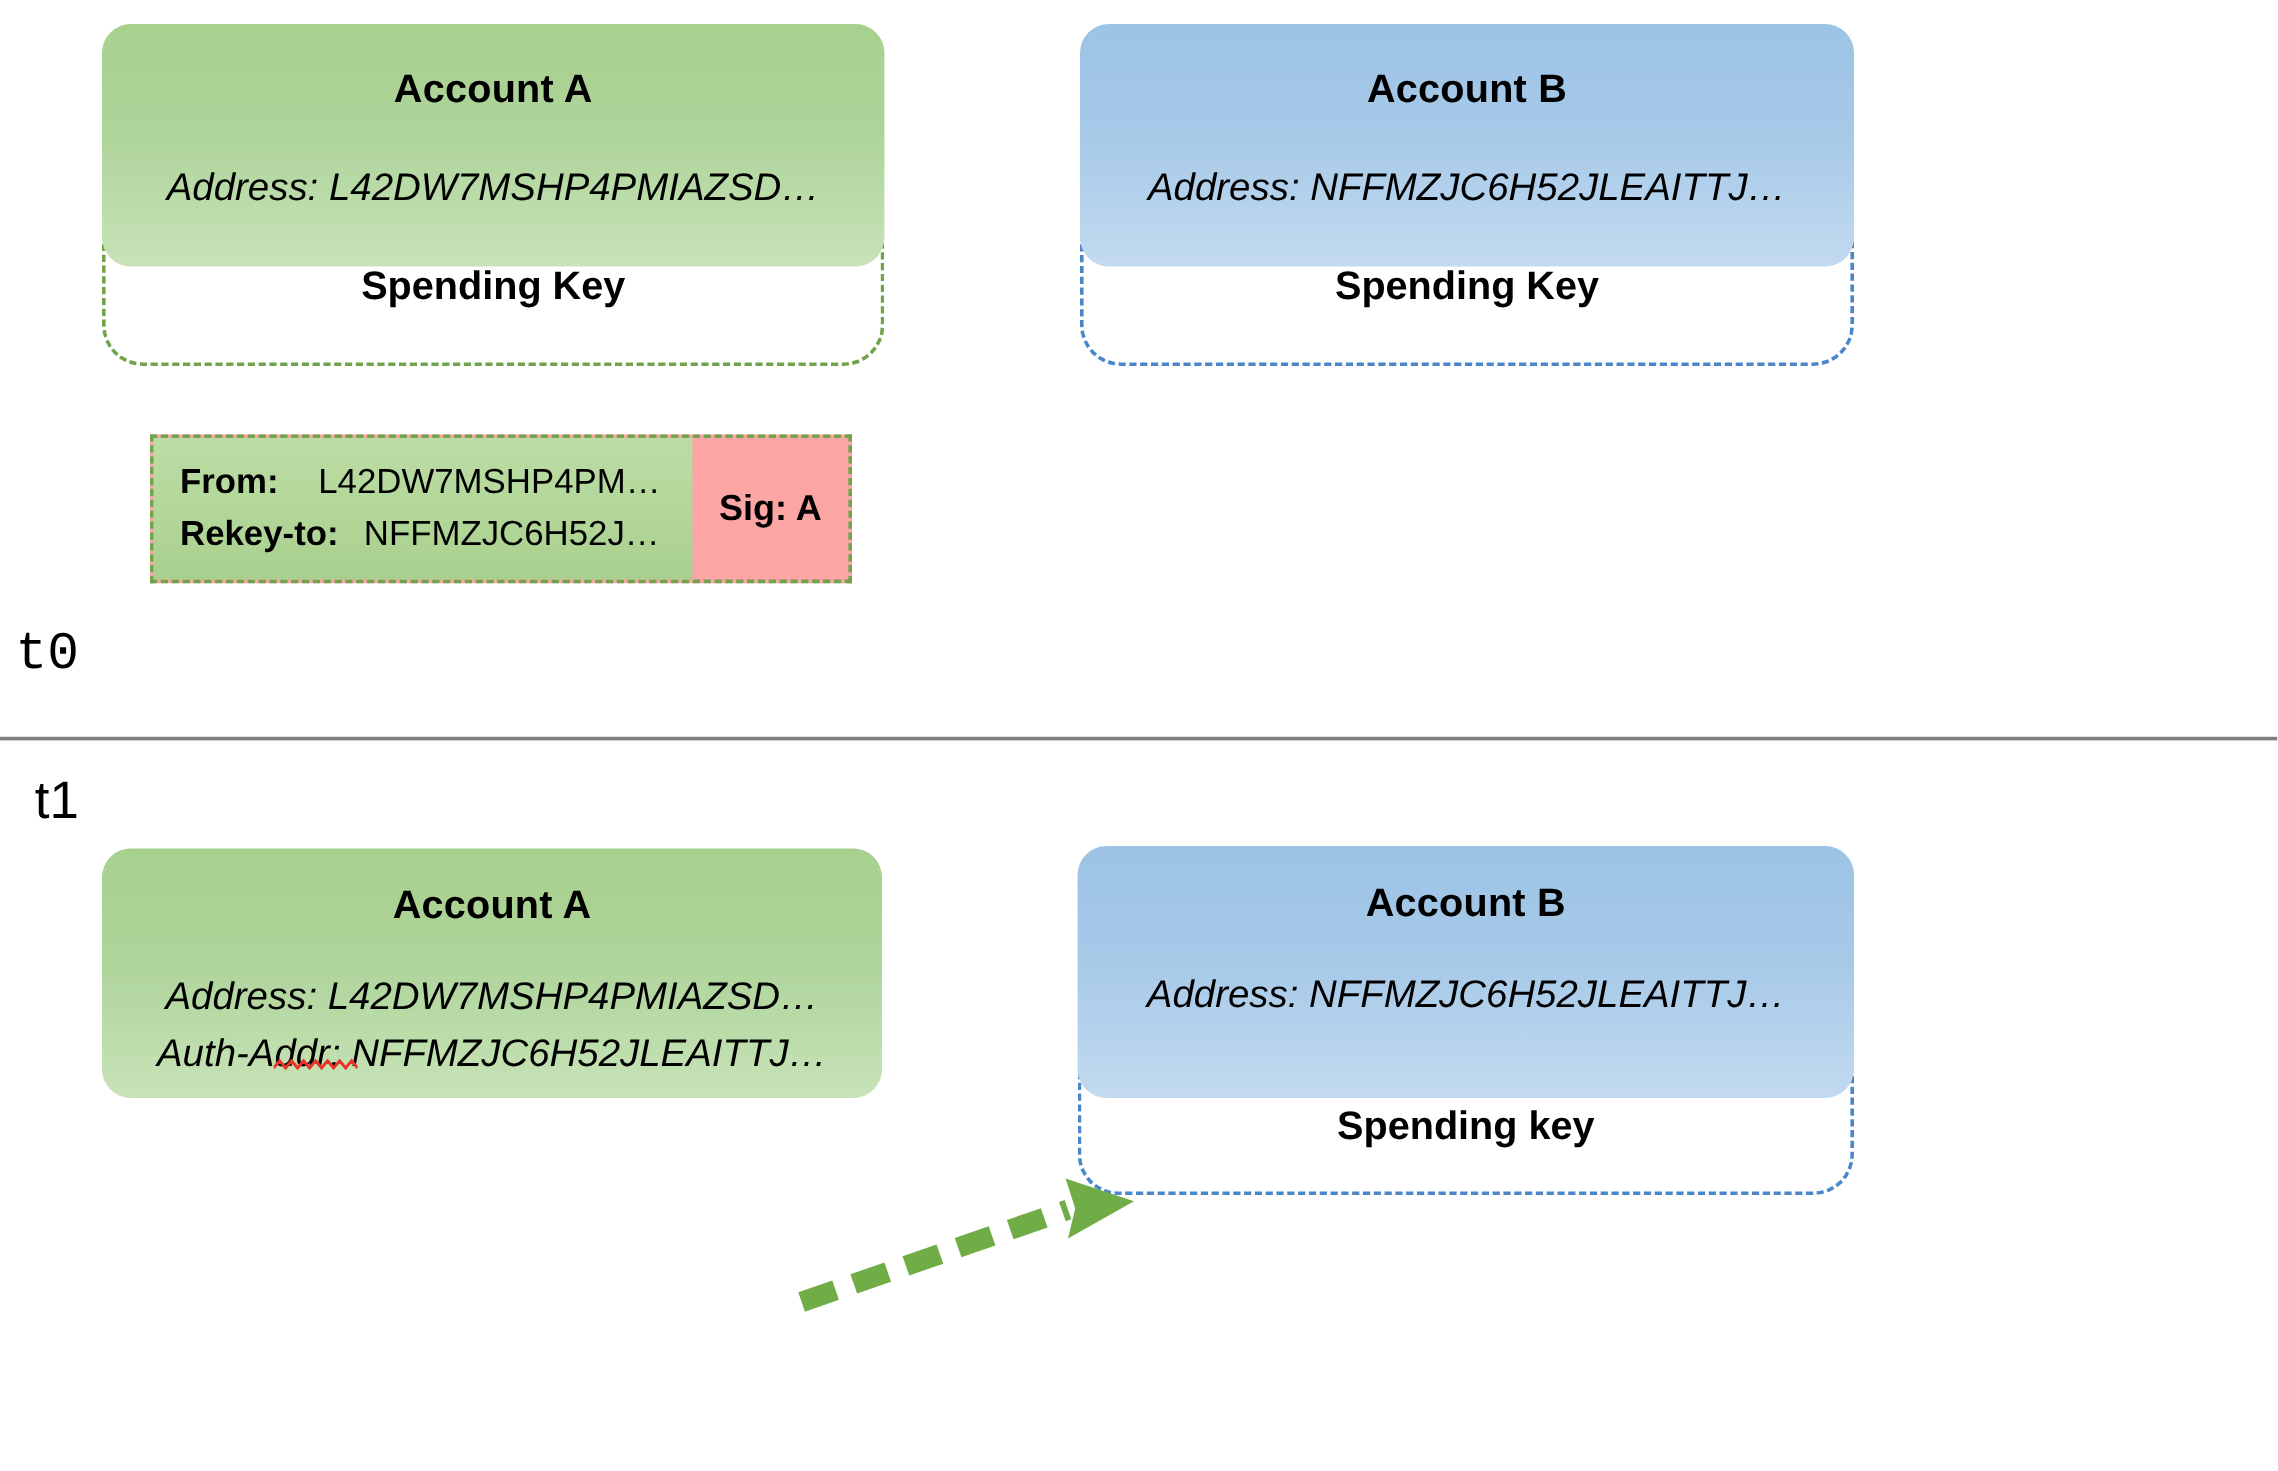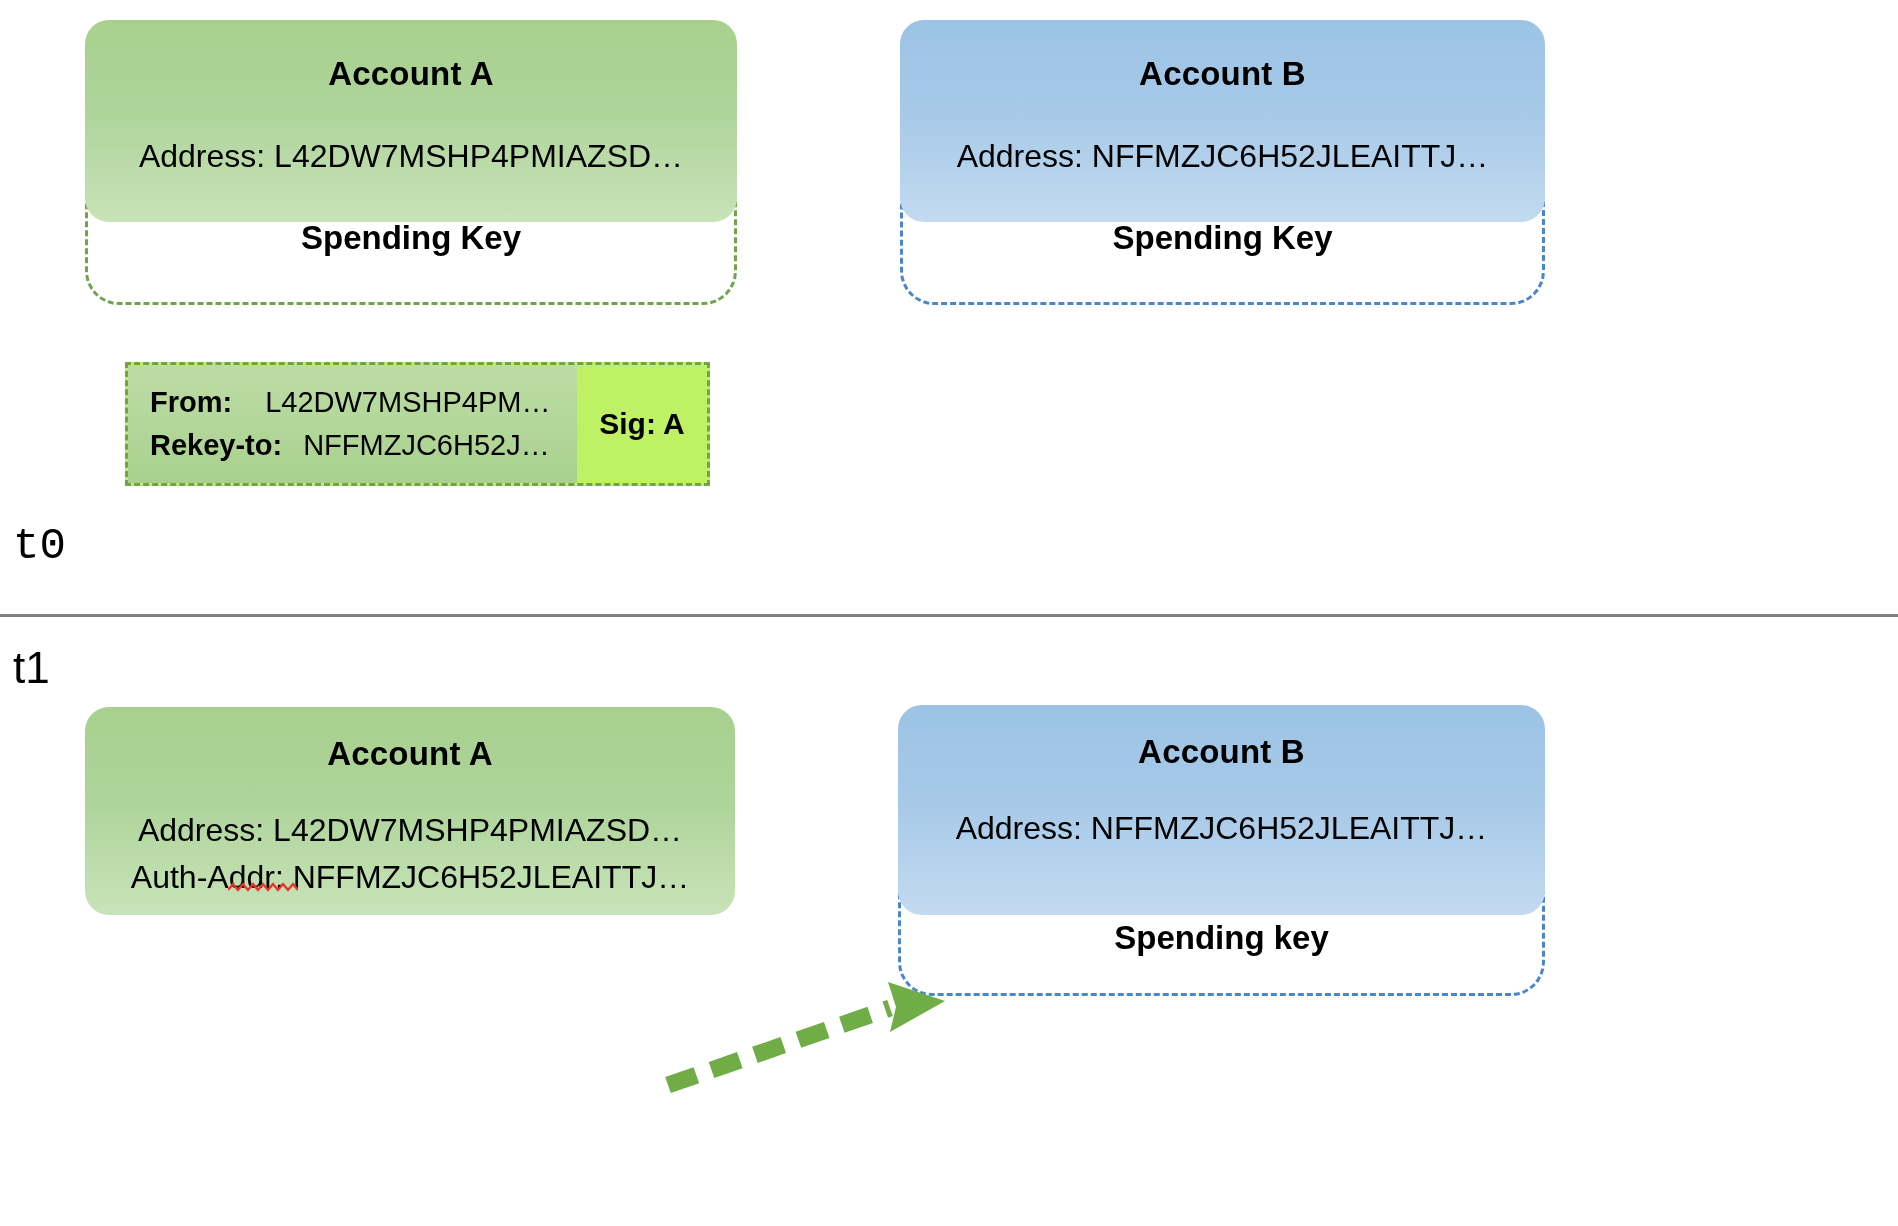--- a/index.html
+++ b/index.html
@@ -40,20 +40,21 @@
     color: #000000;
     letter-spacing: 0.2px;
   }
   .acct-line {
     position: absolute;
     left: 0;
     right: 0;
     text-align: center;
     color: #000000;
     white-space: nowrap;
+    font-style: italic;
   }
 
   
   .key-box {
     position: absolute;
     box-sizing: border-box;
     border-radius: 34px;
     background: transparent;
     z-index: 1;
   }
@@ -70,21 +71,21 @@
     text-align: center;
     font-weight: bold;
     color: #000000;
   }
 
   
   .txn-outer {
     position: absolute;
     box-sizing: border-box;
     border: 3px dashed #70A34C;
-    background: #bef264;
+    background: #fca5a5;
     z-index: 4;
   }
   .txn-fill {
     position: absolute;
     left: 0;
     top: 0;
     bottom: 0;
     background: linear-gradient(180deg, #BCDCA4 0%, #B3D79A 50%, #A9D08E 100%);
   }
   .txn-rows {
@@ -183,21 +184,21 @@
       </div>
     </div>
 
     <div class="txn-sig" style="left:449px; right:0; font-size:30px;">Sig: A</div>
   </div>
 
   <div class="time-label" style="left:13px; top:521px; font-size:44px;font-family:Liberation Mono, monospace;">t0</div>
 
   <div class="divider" style="left:0px; top:614px; width:1898px; height:3px;"></div>
 
-  <div class="time-label" style="left:13px; top:643px; font-size:44px;text-align:right;">t1</div>
+  <div class="time-label" style="left:29px; top:643px; font-size:44px;text-align:right;">t1</div>
 
   <div class="acct-card green" style="left:85px; top:707px; width:650px; height:208px;">
     <div class="acct-title" style="top:28px; font-size:33px;">Account A</div>
     <div class="acct-line" style="top:105px; font-size:32px;">Address: L42DW7MSHP4PMIAZSD…</div>
     <div class="acct-line" style="top:152px; font-size:32px;">Auth-Addr: NFFMZJC6H52JLEAITTJ…</div>
   </div>
 
   <svg class="squiggle" style="left:228px; top:882px; width:70px; height:10px;" viewBox="0 0 70 10" preserveAspectRatio="none">
     <path d="M0 8 L5 2 L10 8 L15 2 L20 8 L25 2 L30 8 L35 2 L40 8 L45 2 L50 8 L55 2 L60 8 L65 2 L70 8" fill="none" stroke="#E8342A" stroke-width="2.4"></path>
   </svg>

